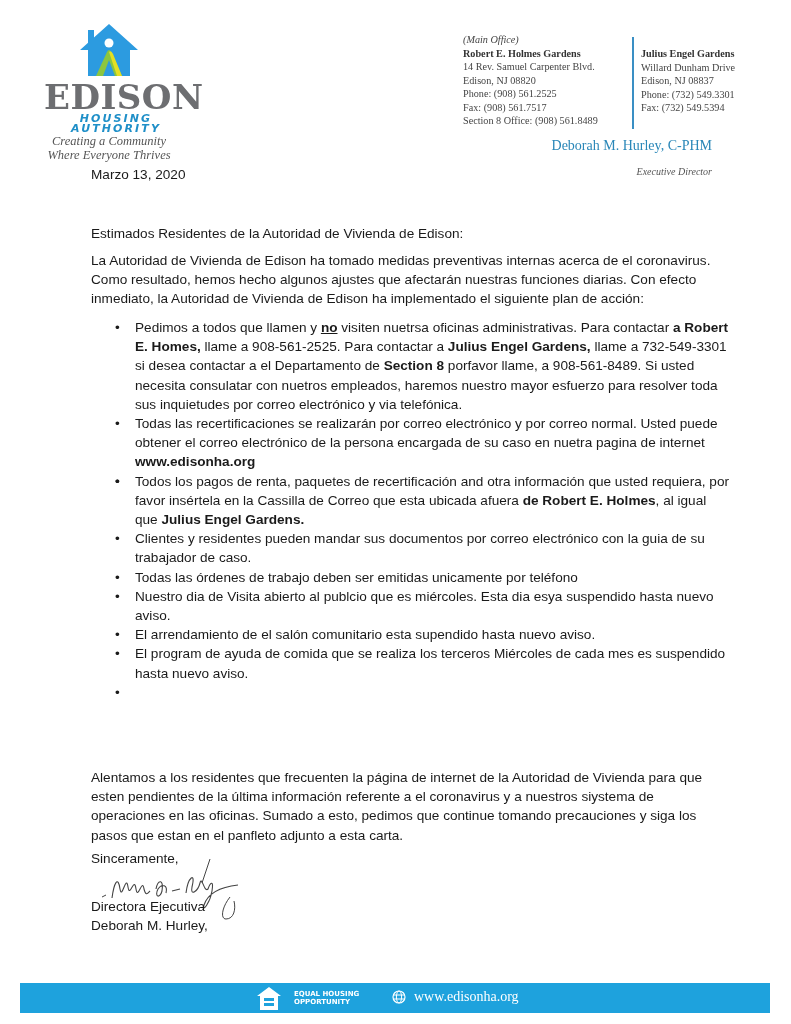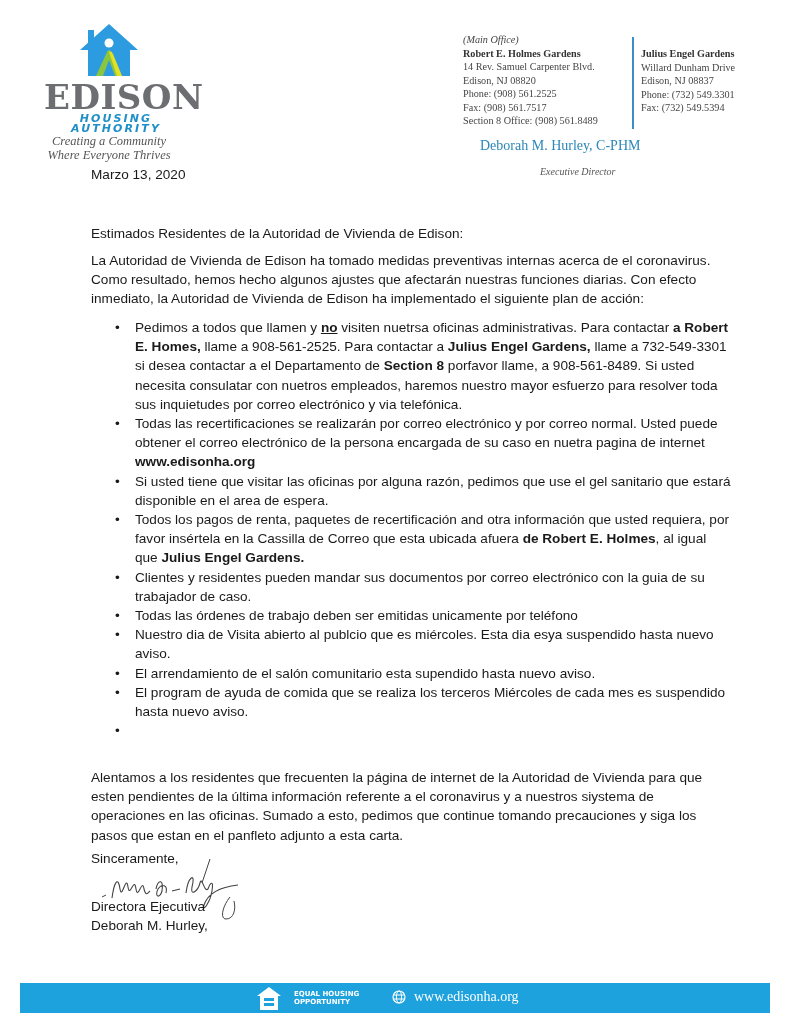--- a/index.html
+++ b/index.html
@@ -20,21 +20,21 @@
     .logo-tag {
       font-family: "Liberation Serif", serif; font-style: italic; color: #555;
       font-size: 12.5px; line-height: 14px;
     }
     .office { position: absolute; font-family: "Liberation Serif", serif; font-size: 10.2px; line-height: 13.5px; color: #444; }
     .office .name { font-weight: bold; color: #333; }
     .office .tag { font-style: italic; }
     .office-main { left: 463px; top: 33px; }
     .office-julius { left: 641px; top: 47px; }
     .office-divider { position: absolute; left: 632px; top: 37px; width: 2px; height: 92px; background: #3a8fc4; }
-    .director { position: absolute; left: 480px; top: 138px; width: 232px; text-align: left; font-family: "Liberation Serif", serif; }
+    .director { position: absolute; left: 480px; top: 138px; width: 232px; text-align: right; font-family: "Liberation Serif", serif; }
     .director .dname { color: #2a87b8; font-size: 14px; line-height: 16px; }
     .director .dtitle { font-style: italic; color: #555; font-size: 10px; line-height: 12px; margin-left: 60px; margin-top: 12px; }
 
     .body-text { position: absolute; left: 91px; width: 640px; font-size: 13.6px; line-height: 19.2px; color: #1a1a1a; }
     .date { top: 165px; }
     .greeting { top: 224px; }
     .intro { top: 251px; width: 640px; }
     ul.items { position: absolute; left: 91px; top: 318px; width: 640px; margin: 0; padding: 0; list-style: none; font-size: 13.6px; line-height: 19.2px; }
     ul.items li { position: relative; padding-left: 44px; margin-bottom: 0; }
     ul.items li .bullet { position: absolute; left: 24px; top: 0; }
@@ -98,21 +98,21 @@
 <div class="body-text intro">La Autoridad de Vivienda de Edison ha tomado medidas preventivas internas acerca de el coronavirus. Como resultado, hemos hecho algunos ajustes que afectarán nuestras funciones diarias. Con efecto inmediato, la Autoridad de Vivienda de Edison ha implementado el siguiente plan de acción:</div>
 
 <ul class="items">
   <li>
     <span class="bullet">•</span><span>Pedimos a todos que llamen y </span><span class="u">no</span><span> visiten nuetrsa oficinas administrativas. Para contactar </span><b>a Robert E. Homes,</b><span> llame a 908-561-2525. Para contactar a </span><b>Julius Engel Gardens,</b><span> llame a 732-549-3301 si desea contactar a el Departamento de </span><b>Section 8</b><span> porfavor llame, a 908-561-8489. Si usted necesita consulatar con nuetros empleados, haremos nuestro mayor esfuerzo para resolver toda sus inquietudes por correo electrónico y via telefónica.</span>
   </li>
   <li>
     <span class="bullet">•</span><span>Todas las recertificaciones se realizarán por correo electrónico y por correo normal. Usted puede obtener el correo electrónico de la persona encargada de su caso en nuetra pagina de internet </span><b>www.edisonha.org</b>
   </li>
   <li>
-    <span class="bullet">•</span><span>Si usted tiene que visitar las oficinas por alguna razón, pedimos que use el gel sanitario que estará disponible en el area de espera.</span>
+    <span class="bullet">•</span>
   </li>
   <li>
     <span class="bullet">•</span><span>Todos los pagos de renta, paquetes de recertificación and otra información que usted requiera, por favor insértela en la Cassilla de Correo que esta ubicada afuera </span><b>de Robert E. Holmes</b><span>, al igual que </span><b>Julius Engel Gardens.</b>
   </li>
   <li>
     <span class="bullet">•</span><span>Clientes y residentes pueden mandar sus documentos por correo electrónico con la guia de su trabajador de caso.</span>
   </li>
   <li>
     <span class="bullet">•</span><span>Todas las órdenes de trabajo deben ser emitidas unicamente por teléfono</span>
   </li>

